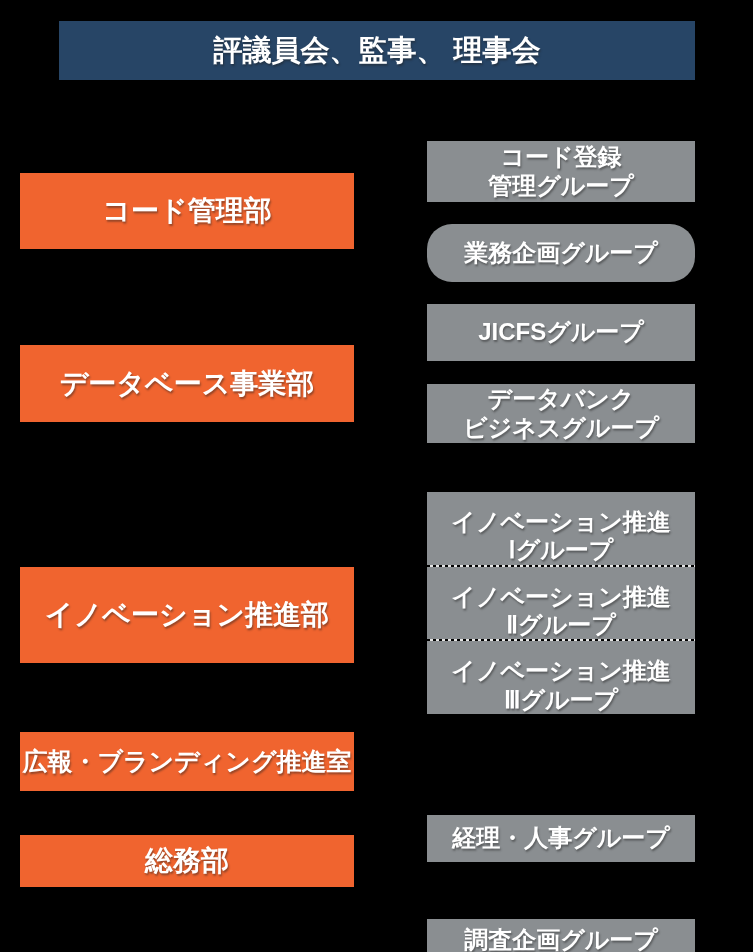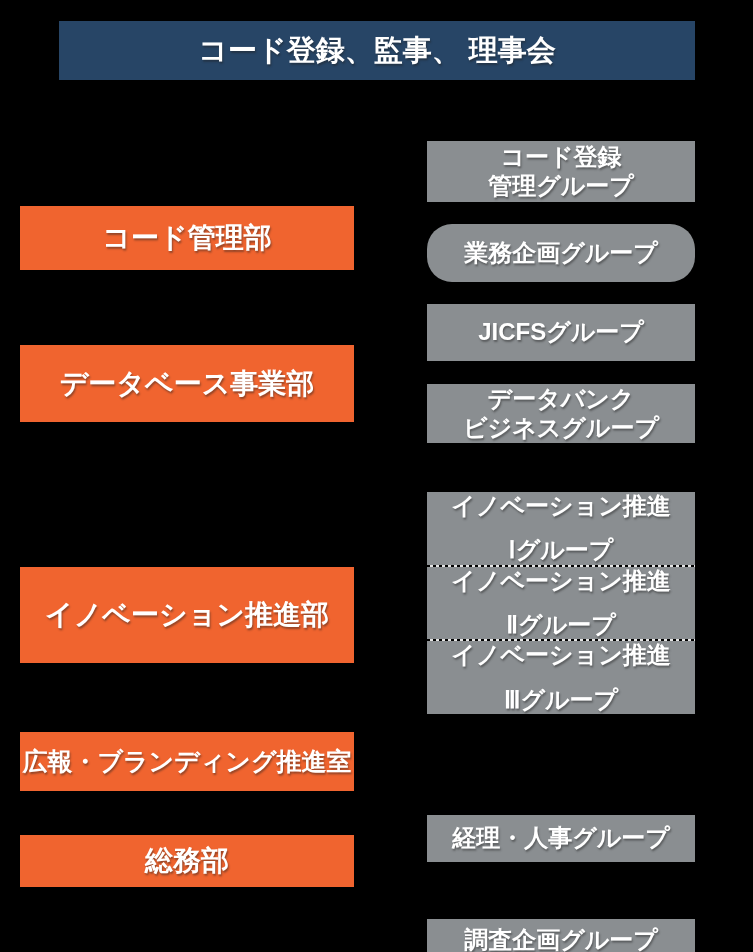--- a/index.html
+++ b/index.html
@@ -37,21 +37,21 @@
     left: 59px; top: 21px; width: 636px; height: 59px;
     background: #274566;
     font-size: 29px;
   }
   
   .dept {
     left: 20px; width: 334px;
     background: #F0642F;
     font-size: 28px;
   }
-  .d1 { top: 173px; height: 64px; margin-top: 33px; }
+  .d1 { top: 173px; height: 76px; }
   .d2 { top: 333px; height: 77px; margin-top: 12px; }
   .d3 { top: 567px; height: 96px; }
   .d4 { top: 732px; height: 59px; font-size: 25px; }
   .d5 { top: 835px; height: 52px; }
   
   .grp {
     left: 427px; width: 268px;
     background: #8A8E91;
     font-size: 24px;
   }
@@ -68,38 +68,38 @@
     background: #8A8E91;
     display: flex;
     flex-direction: column;
     box-sizing: border-box;
   }
   .grp-row {
     flex: 1;
     display: flex;
     flex-direction: column;
     align-items: center;
-    justify-content: space-between;
+    justify-content: flex-end;
     text-align: center;
     font-size: 24px;
     border-radius: 7px;
   }
   .dotted {
     height: 2px;
     flex: none;
     background: repeating-linear-gradient(90deg, #000000 0 3px, #e6e6e6 3px 6px);
   }
 </style>
 </head>
 <body>
 
 <div class="canvas">
 
   <div class="box header">
-    <span class="ln">コード登録、監事、 理事会</span>
+    <span class="ln">評議員会、監事、 理事会</span>
   </div>
 
   <div class="box dept d1">
     <span class="ln">コード管理部</span>
   </div>
   <div class="box dept d2">
     <span class="ln">データベース事業部</span>
   </div>
   <div class="box dept d3">
     <span class="ln">イノベーション推進部</span>

